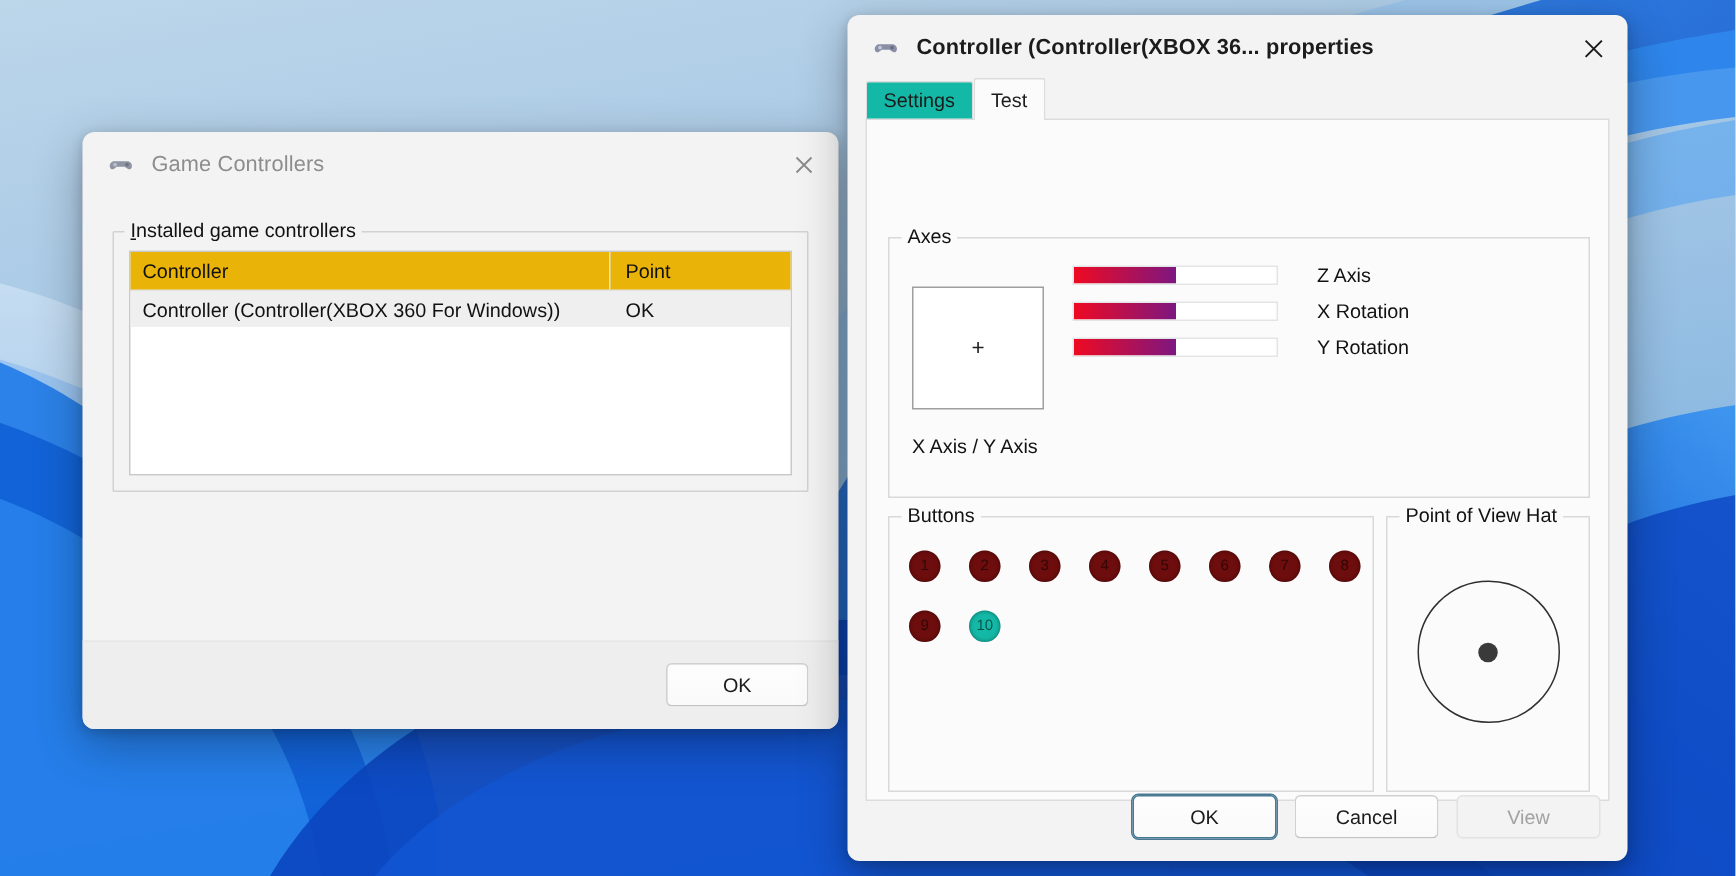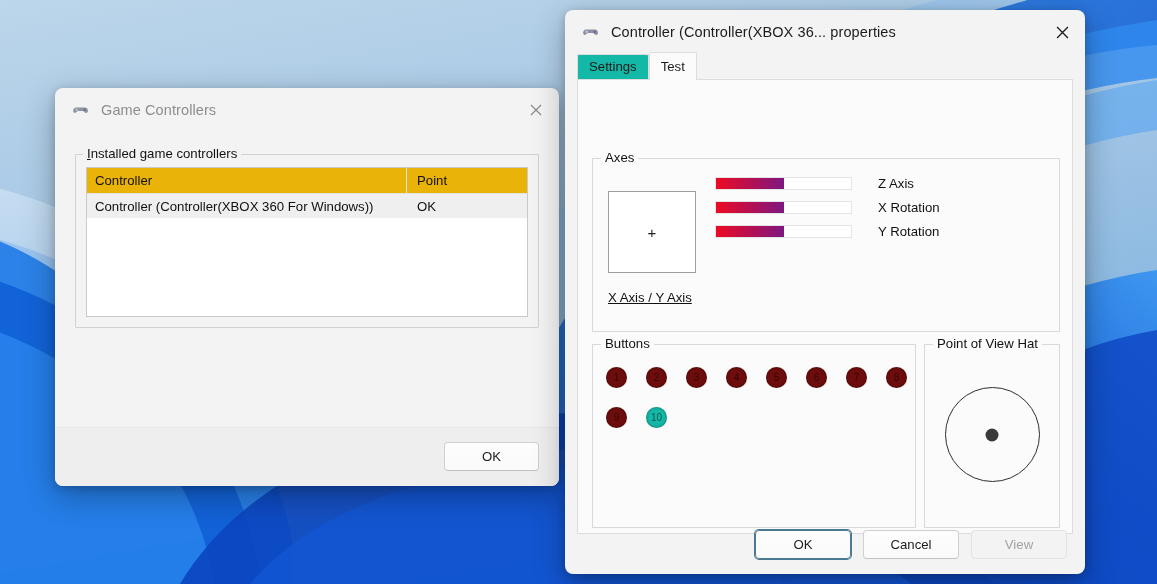--- a/index.html
+++ b/index.html
@@ -43,21 +43,21 @@
     padding-left: 16px;
     background: transparent;
   }
   .title-icon { width: 20px; height: 20px; margin-right: 10px; flex: none; }
   .title-text {
     font-size: 14.5px;
     letter-spacing: 0.1px;
     white-space: nowrap;
   }
   .title-inactive { color: #8d8d8d; }
-  .title-active { color: #1b1b1b; }
+  .title-active { color: #1b1b1b; font-weight: bold; }
   .close-btn {
     position: absolute;
     right: 0; top: 0;
     width: 46px; height: 44px;
     display: flex; align-items: center; justify-content: center;
     cursor: default;
   }
   .close-btn svg { display: block; }
 
   
@@ -250,21 +250,20 @@
     transform: translate(-50%,-50%);
     font-size: 15px;
     color: #222;
     line-height: 1;
   }
   .xy-label {
     position: absolute;
     left: 15px; top: 131px;
     font-size: 13.2px;
     color: #111;
-    text-decoration: underline;
   }
 
   .axis-rows {
     position: absolute;
     left: 122px; top: 12px;
   }
   .axis-row {
     display: flex;
     align-items: center;
     height: 24px;

